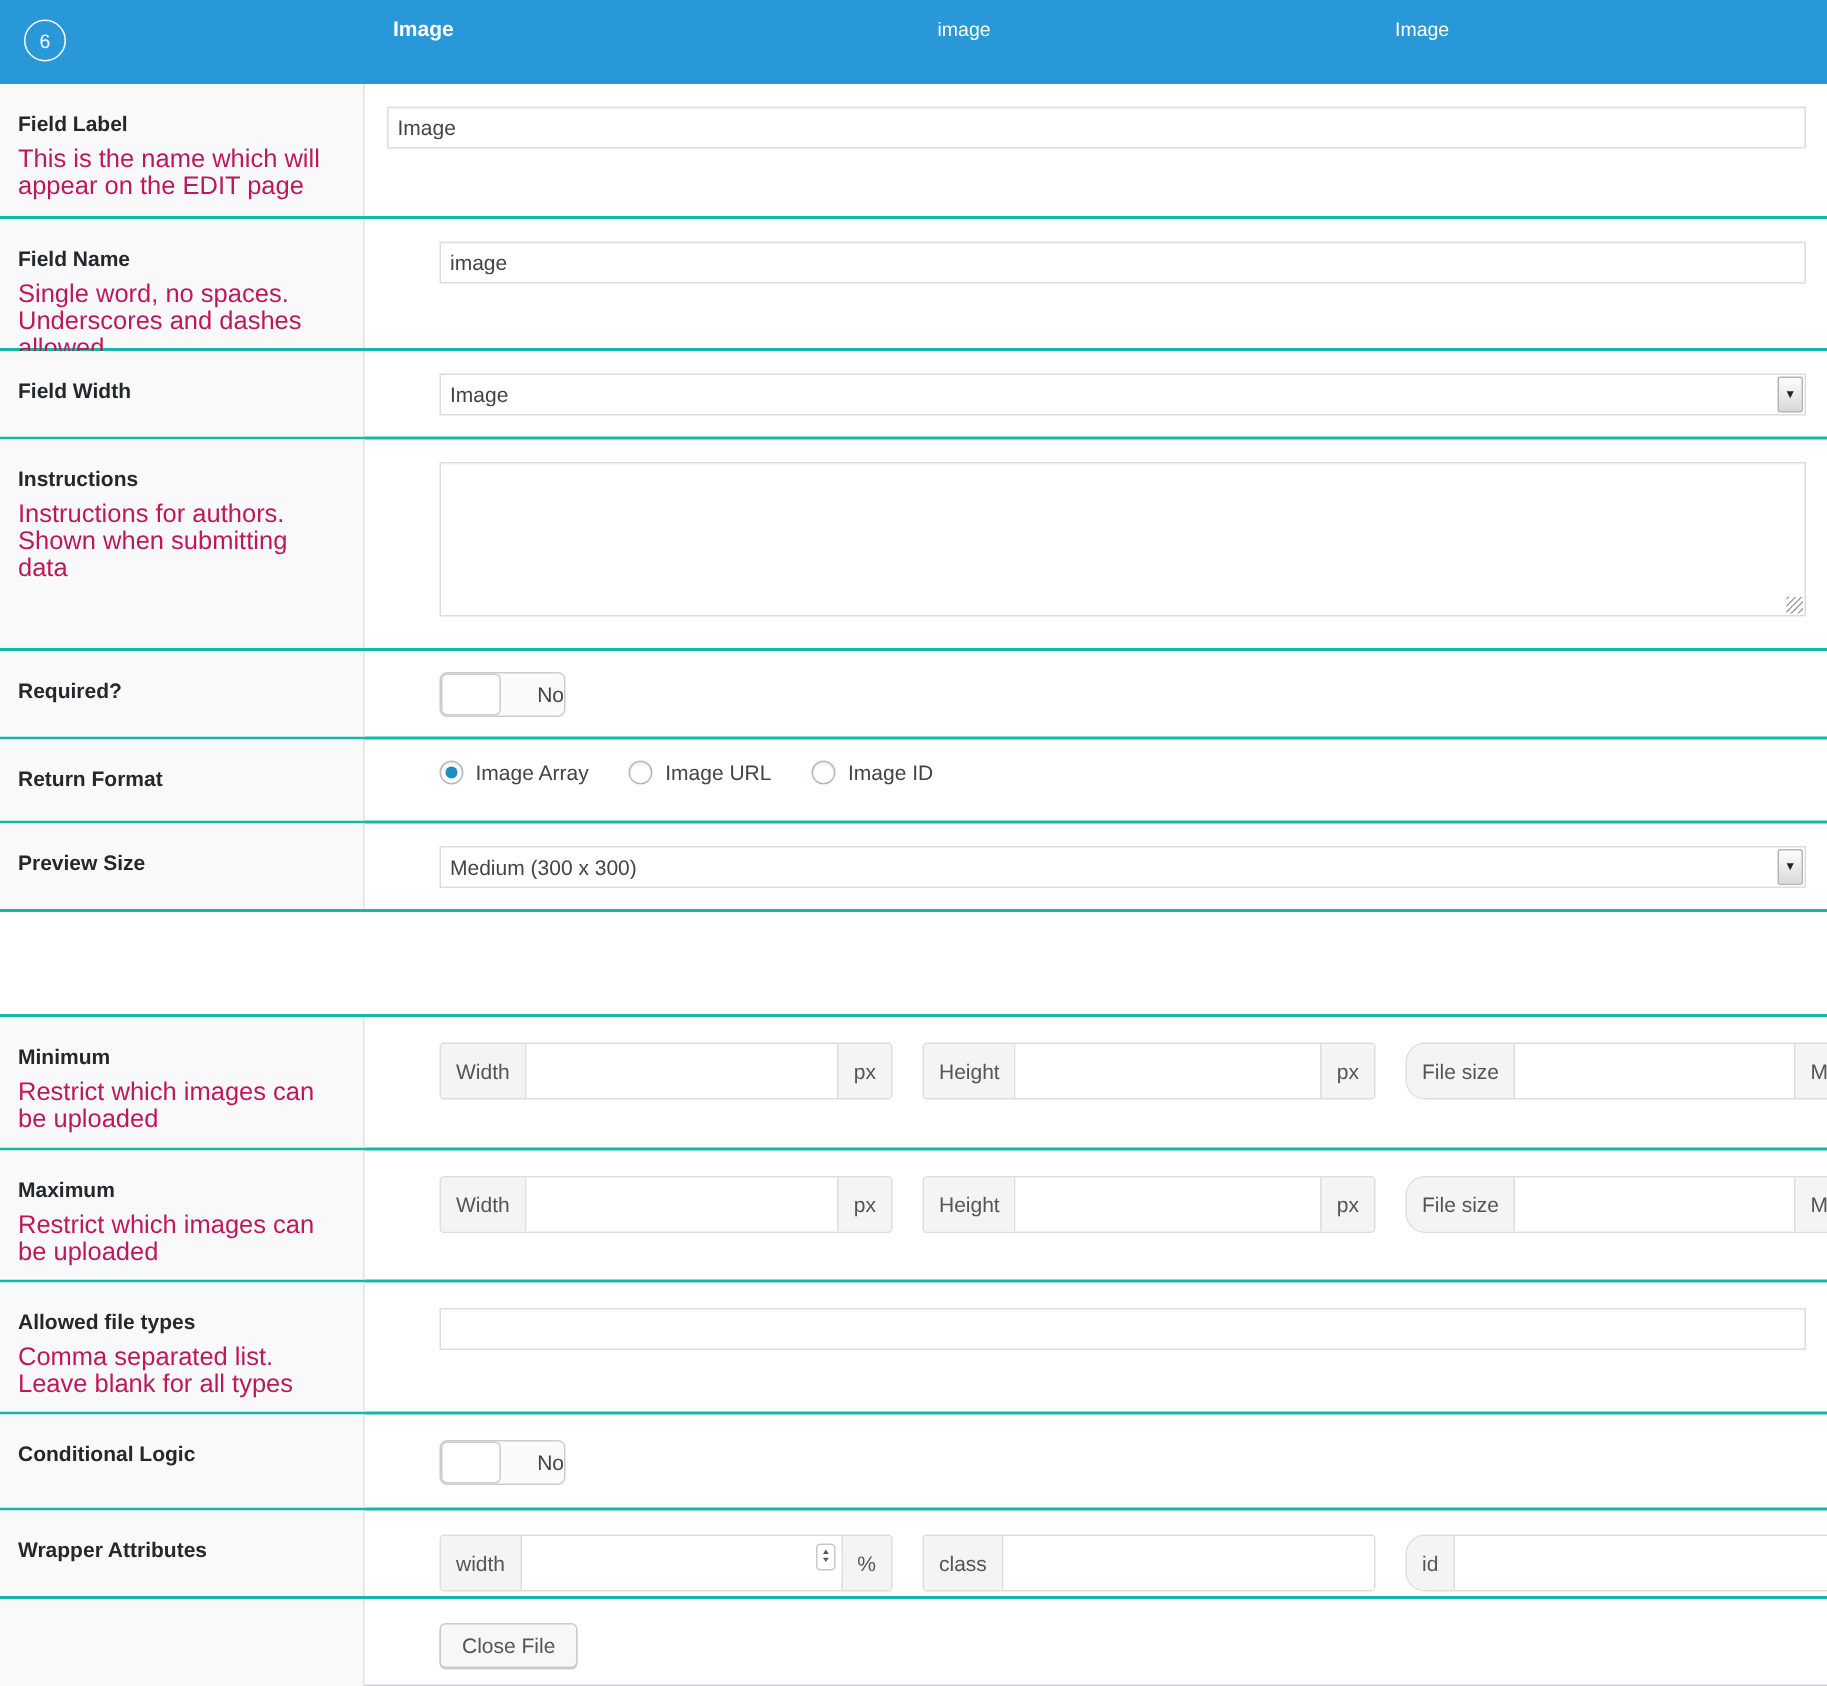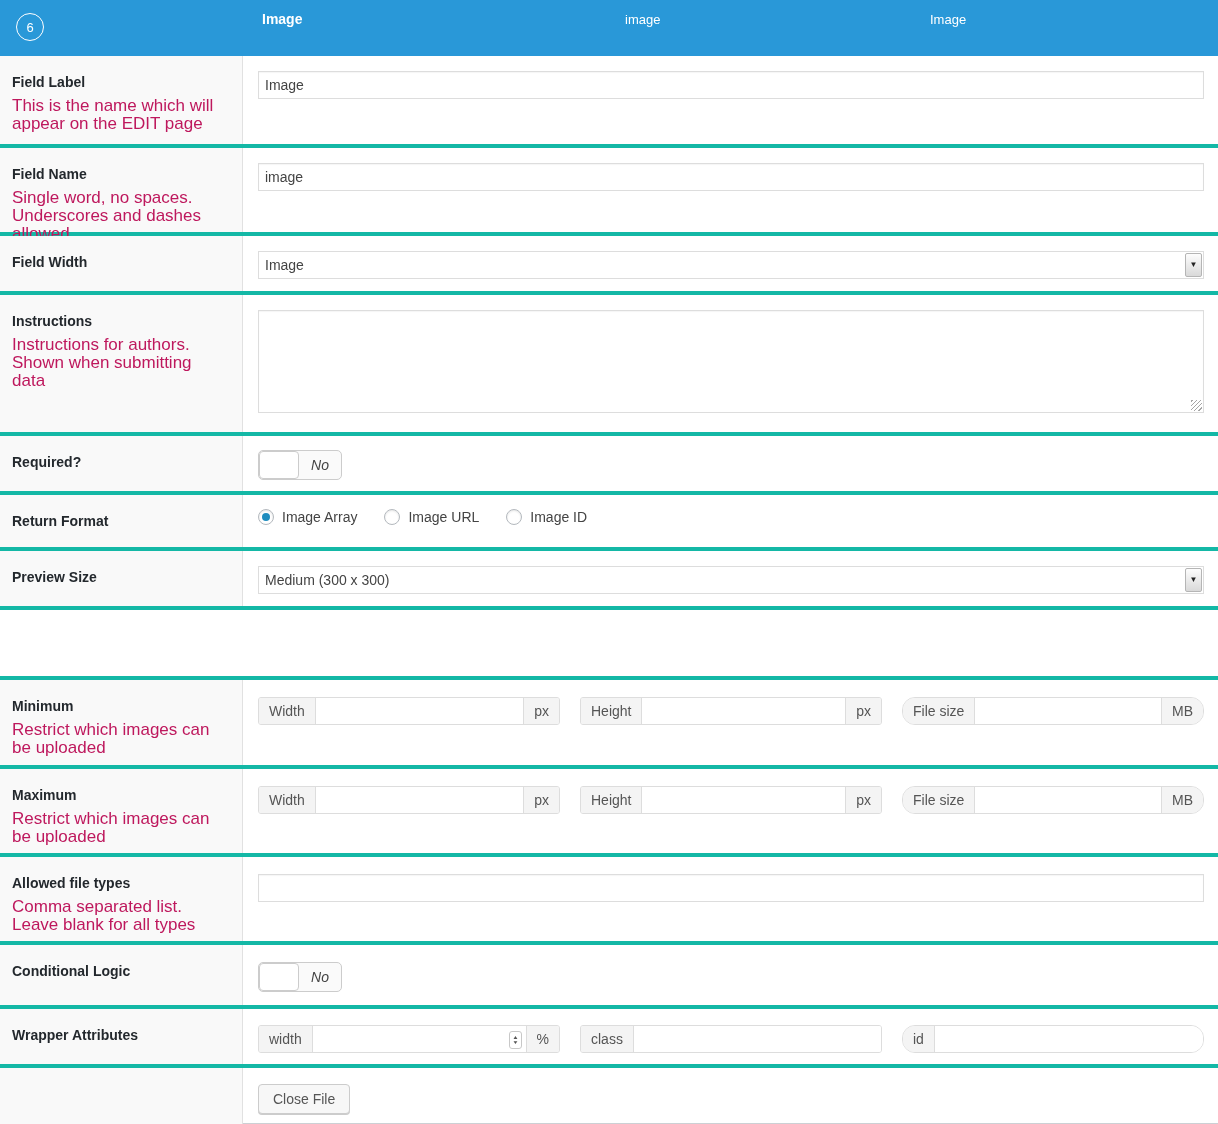--- a/index.html
+++ b/index.html
@@ -32,21 +32,21 @@
     display: flex; align-items: center; justify-content: center;
     font-size: 13px;
     cursor: move;
   }
   .h-label { position: absolute; left: 262px; top: 11px; font-size: 14px; font-weight: bold; cursor: pointer; }
   .h-name  { position: absolute; left: 625px; top: 12px; font-size: 13px; }
   .h-type  { position: absolute; left: 930px; top: 12px; font-size: 13px; }
 
   
   .row { display: flex; width: 100%; }
-  .row + .row { border-top: 4px solid #14b8a6; }
+  .row + .row { border-top: 2px solid #14b8a6; gap: 35px; }
   .cell-label {
     width: 243px;
     flex: 0 0 243px;
     background: #f9f9f9;
     border-right: 1px solid #e1e1e1;
     padding: 18px 20px 0 12px;
   }
   .flabel { font-size: 14px; font-weight: bold; color: #23282d; margin-bottom: 7px; }
   .fdesc  { font-size: 17px; color: #be185d; line-height: 18px; }
   .cell-input { flex: 1; padding: 15px 14px 0 15px; position: relative; }
@@ -121,22 +121,22 @@
   .knob {
     width: 40px; height: 28px;
     background: #fff;
     border: 1px solid #ccc;
     border-radius: 4px;
     margin: 0 0 0 0px;
     position: absolute; left: 0; top: 0;
   }
   .tlabel {
     position: absolute; left: 40px; right: 0;
-    text-align: center;
-    font-size: 14px; color: #444; font-style: italic;
+    text-align: right;
+    font-size: 14px; color: #444;
   }
 
   
   .radio-row { display: flex; align-items: center; }
   .radio-item { display: flex; align-items: flex-start; margin-right: 27px; cursor: pointer; }
   .radio {
     width: 16px; height: 16px;
     border: 1px solid #b4b9be;
     border-radius: 50%;
     background: #fff;
@@ -145,21 +145,21 @@
   }
   .radio .dot { width: 8px; height: 8px; border-radius: 50%; background: transparent; }
   .radio.checked .dot { background: #1e8cbe; }
   .rlabel { font-size: 14px; color: #444; margin-left: 8px; }
 
   
   .group-row { display: flex; }
   .igroup {
     display: flex;
     width: 302px;
-    height: 28px;
+    height: 38px;
     border: 1px solid #ddd;
     border-radius: 3px;
     overflow: hidden;
     background: #fff;
     margin-right: 20px;
   }
   .igroup:last-child { margin-right: 0; border-radius: 13px; }
   .iprepend, .iappend {
     background: #f4f4f4;
     color: #555;

